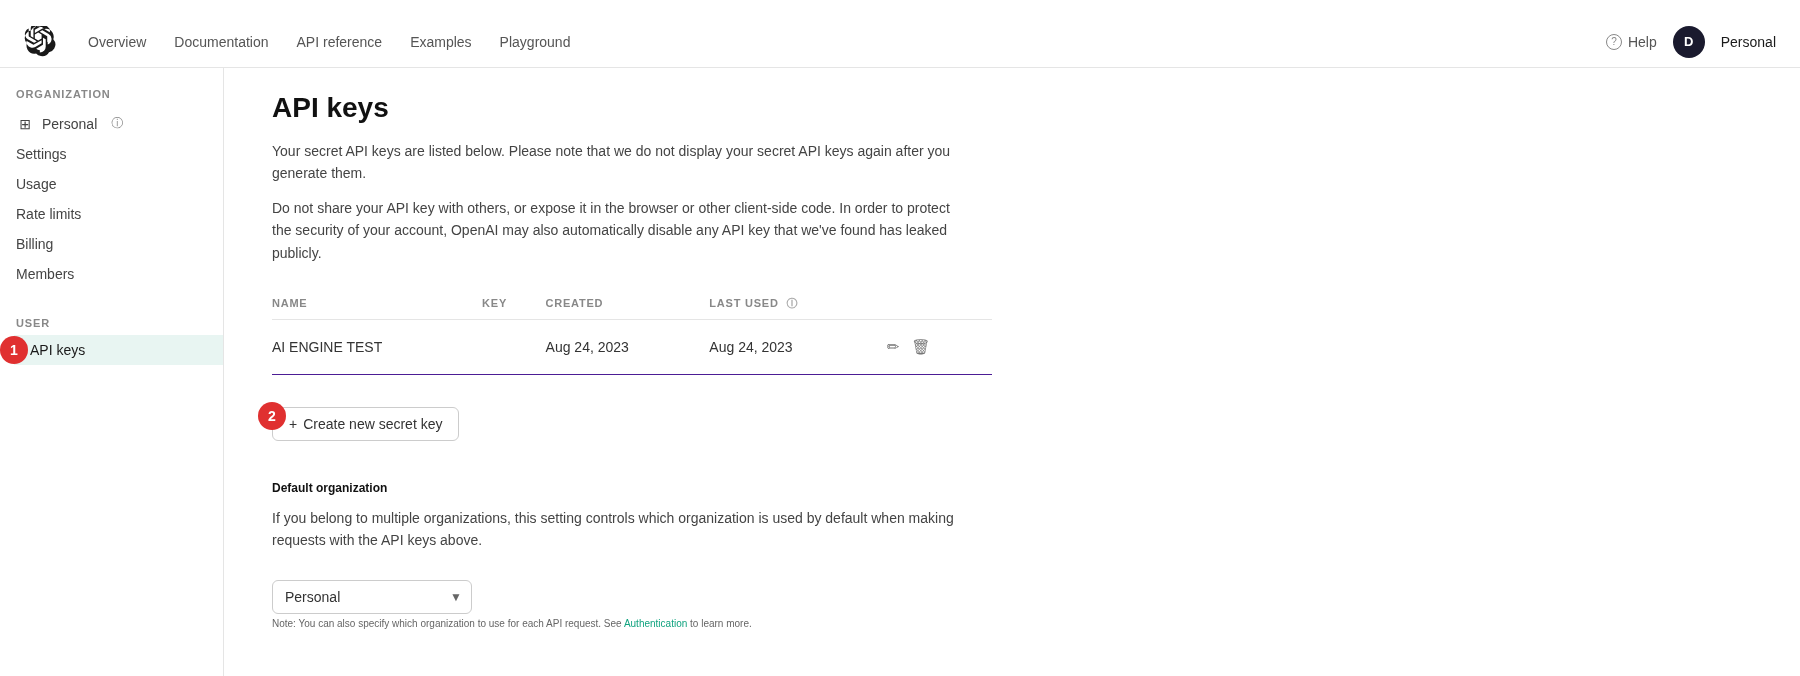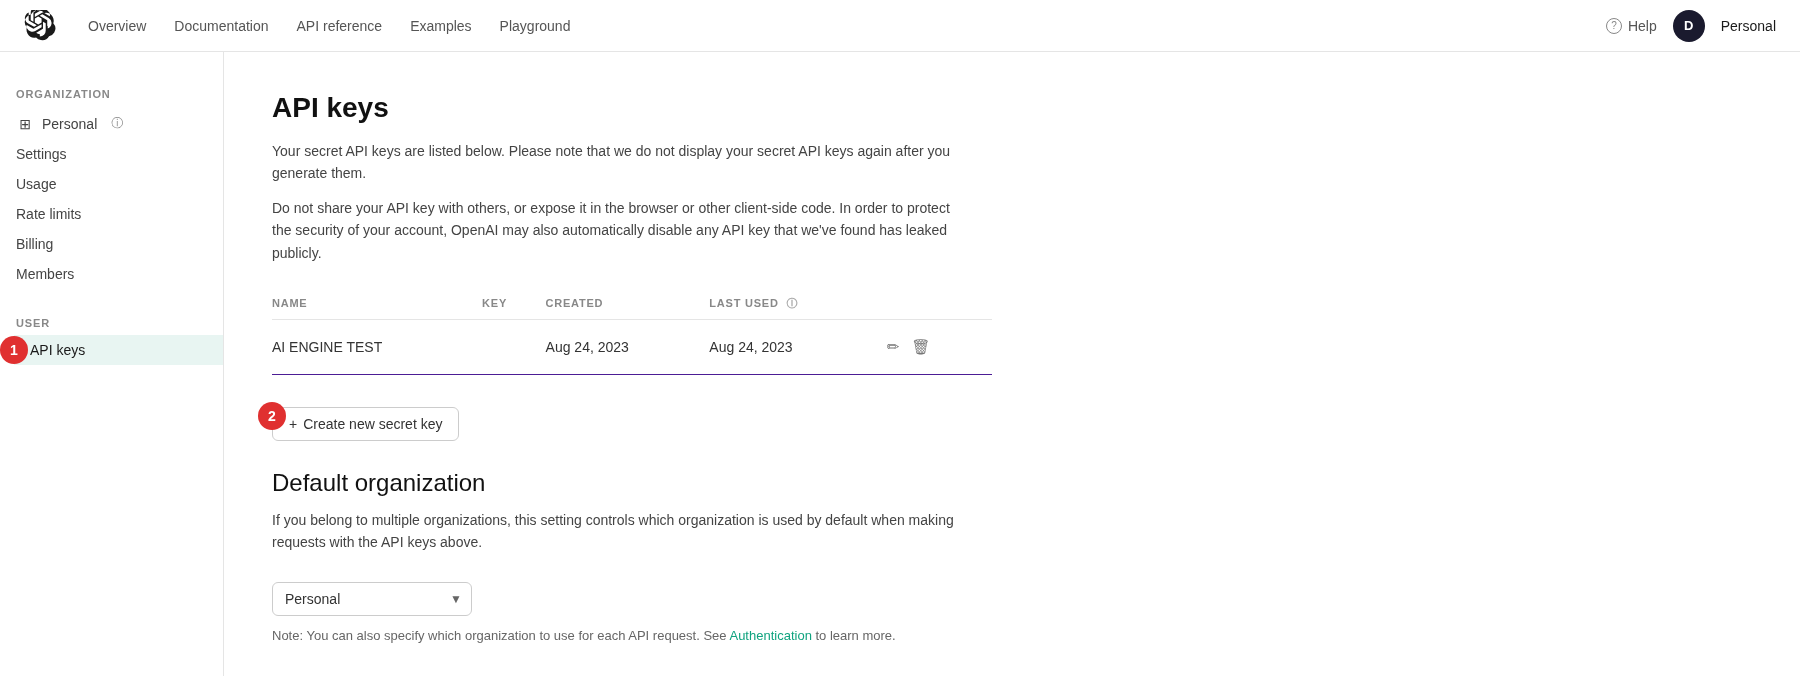--- a/index.html
+++ b/index.html
@@ -2,21 +2,21 @@
 <html><head>
   <meta charset="utf-8">
   <style>
     * { margin: 0; padding: 0; box-sizing: border-box; }
     body { font-family: -apple-system, BlinkMacSystemFont, 'Segoe UI', sans-serif; background: #fff; color: #1a1a1a; font-size: 14px; }
 
     
     .top-nav {
       display: flex; align-items: center; height: 52px;
       border-bottom: 1px solid #e5e5e5; padding: 0 24px;
-      position: sticky; top: 0; background: #fff; z-index: 100;
+      position: sticky; top: 16px; background: #fff; z-index: 100;
     }
     .top-nav-logo { width: 32px; height: 32px; margin-right: 20px; flex-shrink: 0; }
     .top-nav-links { display: flex; gap: 4px; flex: 1; }
     .top-nav-link {
       padding: 6px 12px; border-radius: 6px; cursor: pointer;
       color: #555; font-size: 14px; text-decoration: none;
     }
     .top-nav-right { display: flex; align-items: center; gap: 16px; }
     .help-btn { display: flex; align-items: center; gap: 6px; color: #555; cursor: pointer; font-size: 14px; }
     .help-circle { width: 16px; height: 16px; border-radius: 50%; border: 1.5px solid #888; display: flex; align-items: center; justify-content: center; font-size: 10px; color: #888; }
@@ -68,34 +68,34 @@
     
     .create-key-btn {
       display: inline-flex; align-items: center; gap: 6px;
       border: 1.5px solid #ccc; border-radius: 6px;
       padding: 8px 16px; background: #fff; cursor: pointer;
       font-size: 14px; color: #333; margin-top: 16px;
       position: relative;
     }
 
     
-    .section-title { font-size: 24px; font-weight: 400; margin-top: 28px; margin-bottom: 12px; color: #111; }
+    .section-title { font-size: 12px; font-weight: 700; margin-top: 40px; margin-bottom: 12px; color: #111; }
     .select-wrapper {
       position: relative; display: inline-block; width: 200px; margin-top: 16px;
     }
     .org-select {
       width: 100%; padding: 8px 36px 8px 12px; border: 1.5px solid #ccc;
       border-radius: 6px; background: #fff; font-size: 14px; color: #333;
       appearance: none; cursor: pointer;
     }
     .select-chevron {
       position: absolute; right: 10px; top: 50%; transform: translateY(-50%);
       pointer-events: none; color: #666; font-size: 12px;
     }
-    .note-text { margin-top: 12px; font-size: 13px; color: #666; max-width: 700px; }
+    .note-text { margin-top: 4px; font-size: 10px; color: #666; max-width: 700px; }
     .note-link { color: #10a37f; text-decoration: none; }
   </style>
 </head>
 <body>
 
 <nav class="top-nav">
   <div class="top-nav-logo">
     <svg viewBox="0 0 41 41" fill="none" xmlns="http://www.w3.org/2000/svg" width="32" height="32">
       <path d="M37.532 16.87a9.963 9.963 0 0 0-.856-8.184 10.078 10.078 0 0 0-10.855-4.835 9.964 9.964 0 0 0-6.205-3.371 10.079 10.079 0 0 0-10.44 4.993 9.964 9.964 0 0 0-6.675 4.833 10.079 10.079 0 0 0 1.24 11.817 9.965 9.965 0 0 0 .856 8.185 10.079 10.079 0 0 0 10.855 4.835 9.965 9.965 0 0 0 6.205 3.371 10.079 10.079 0 0 0 10.44-4.993 9.965 9.965 0 0 0 6.675-4.833 10.079 10.079 0 0 0-1.24-11.816zm-17.224 14.05a7.474 7.474 0 0 1-4.783-1.718l.236-.134 7.95-4.591a1.302 1.302 0 0 0 .659-1.138V14.9l3.362 1.941a.12.12 0 0 1 .066.092v9.299a7.505 7.505 0 0 1-7.49 7.787zm-16.106-6.878a7.474 7.474 0 0 1-.894-5.023l.236.142 7.95 4.591a1.301 1.301 0 0 0 1.317 0l9.712-5.607v3.882a.12.12 0 0 1-.048.103l-8.033 4.636a7.505 7.505 0 0 1-10.24-2.724zm-2.096-17.439a7.474 7.474 0 0 1 3.907-3.292l-.001.272v9.183c0 .466.25.897.659 1.138l9.712 5.607-3.362 1.941a.12.12 0 0 1-.114.012l-8.033-4.636a7.505 7.505 0 0 1-2.768-10.225zm27.658 6.437l-9.712-5.607 3.362-1.94a.12.12 0 0 1 .114-.013l8.033 4.636a7.505 7.505 0 0 1-1.162 13.517V21.43a1.302 1.302 0 0 0-.635-1.37zm3.345-5.043l-.236-.142-7.95-4.591a1.301 1.301 0 0 0-1.317 0l-9.712 5.607v-3.882a.12.12 0 0 1 .048-.103l8.033-4.636a7.505 7.505 0 0 1 11.134 7.747zm-21.063 6.929l-3.362-1.941a.12.12 0 0 1-.066-.092v-9.299a7.505 7.505 0 0 1 12.305-5.756l-.236.134-7.95 4.591a1.302 1.302 0 0 0-.659 1.138l-.032 11.225zm1.829-3.943l4.33-2.501 4.332 2.499v5l-4.331 2.5-4.331-2.5V11z" fill="currentColor"></path>
     </svg>

